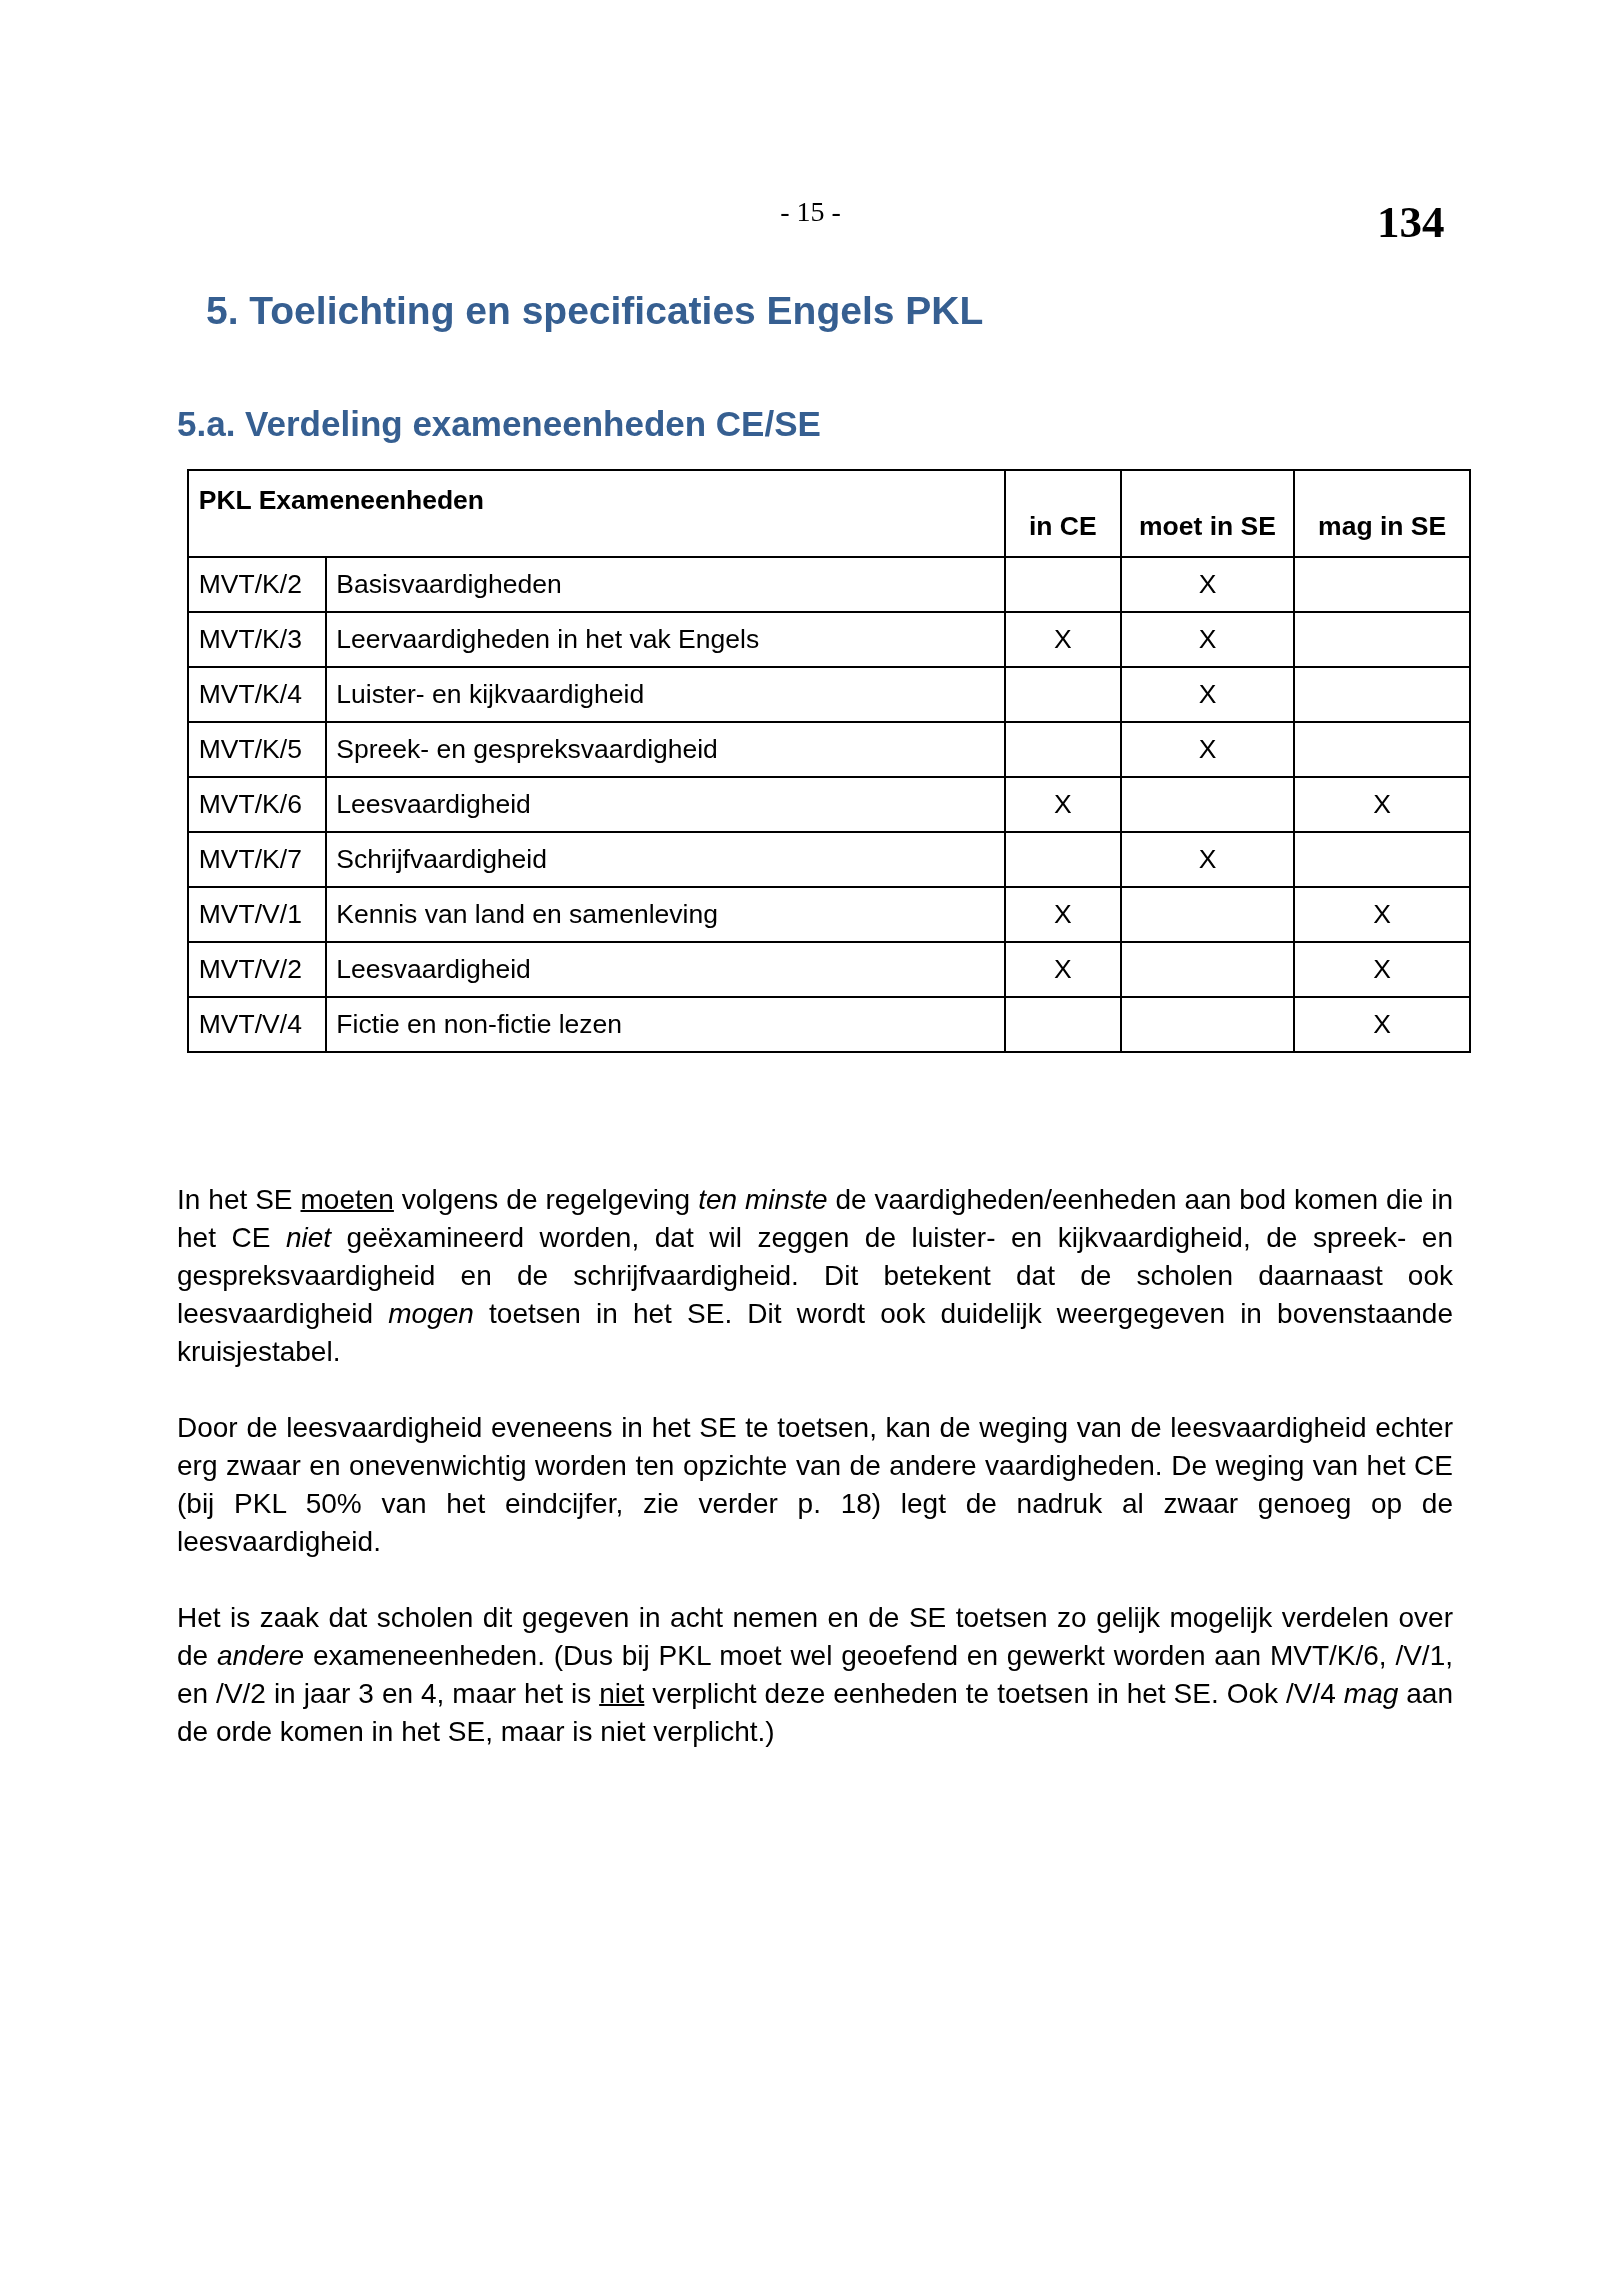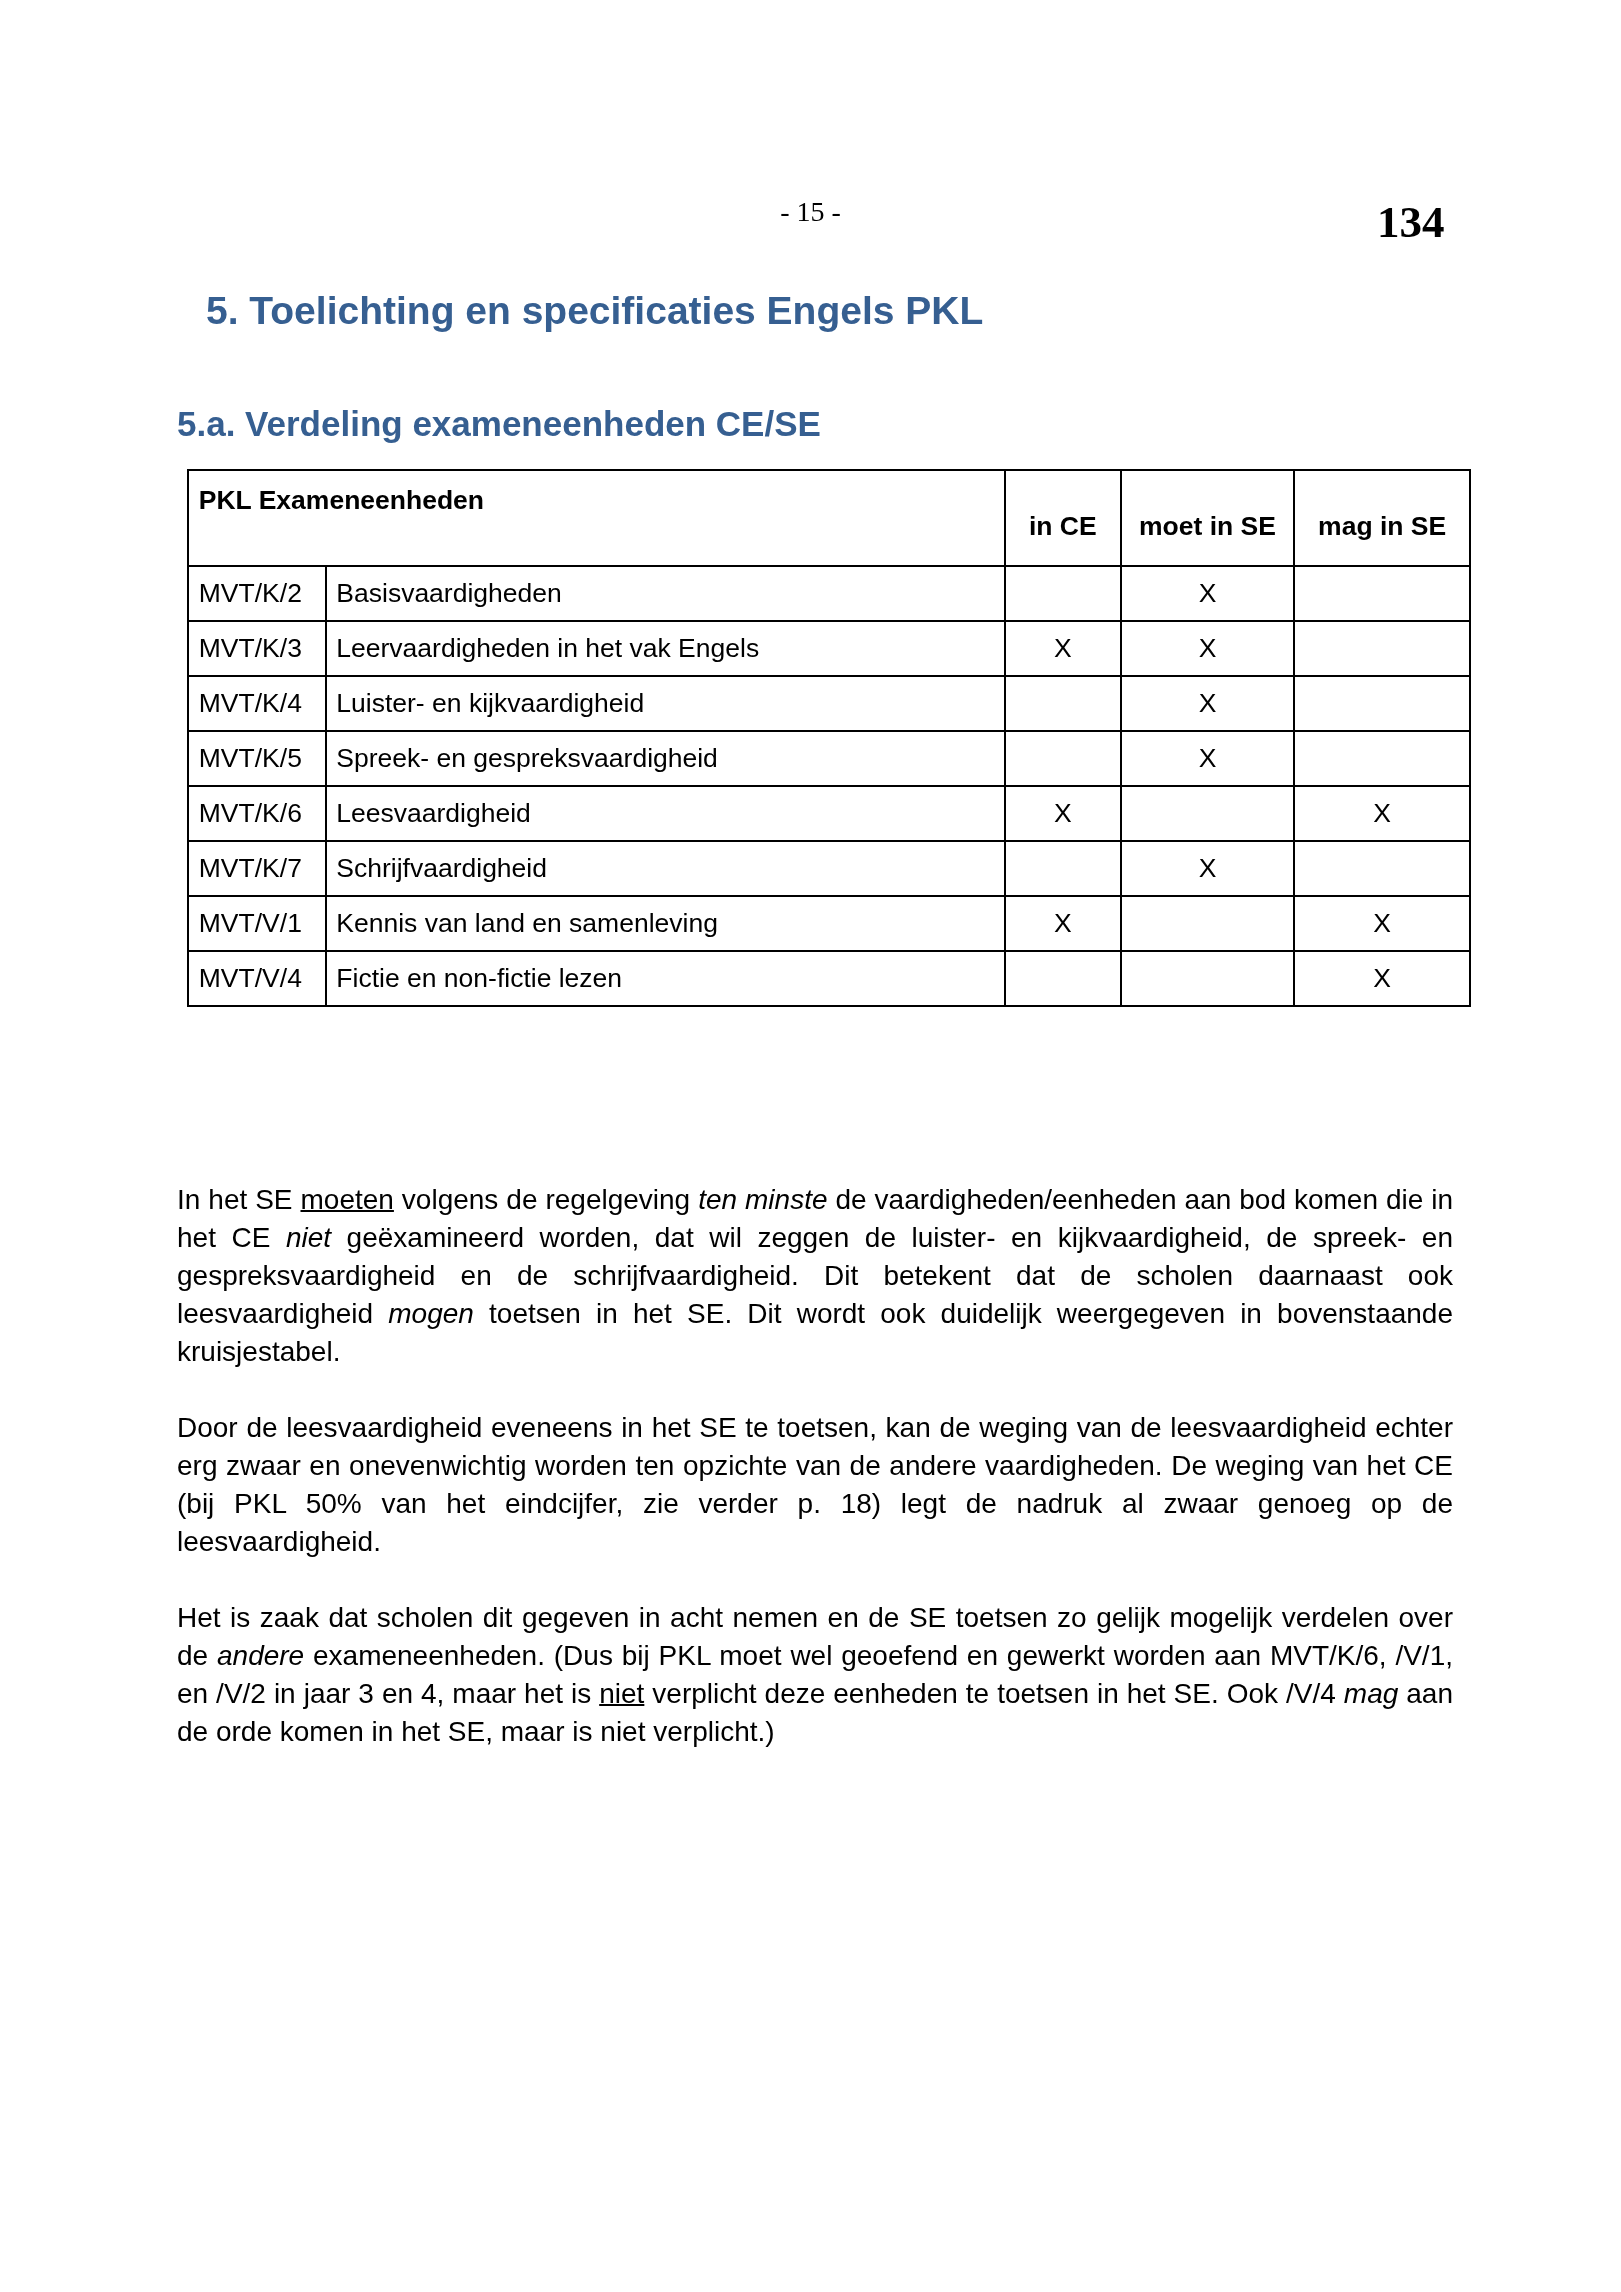--- a/index.html
+++ b/index.html
@@ -4,21 +4,21 @@
 <style>
   html, body { margin:0; padding:0; background:#ffffff; }
   body { width:1621px; height:2293px; position:relative; overflow:hidden; font-family:"Liberation Sans", sans-serif; color:#000; }
   .page-num { position:absolute; top:196px; left:0; width:1621px; text-align:center; font-family:"Liberation Serif", serif; font-size:28px; }
   .doc-num { position:absolute; top:196px; left:1377px; font-family:"Liberation Serif", serif; font-weight:bold; font-size:45px; }
   .h1 { position:absolute; top:289px; left:191px; font-size:39px; font-weight:bold; color:#365f91;margin-left:15px; }
   .h2 { position:absolute; top:404px; left:177px; font-size:35px; font-weight:bold; color:#365f91; }
   table { position:absolute; top:469px; left:187px; width:1284px; border-collapse:collapse; font-size:26.5px; }
   td, th { border:2.9px solid #000; padding:0 9.8px; height:53px; }
   th { font-weight:bold; text-align:left; height:71px; }
-  th.c { text-align:center; vertical-align:bottom; padding-bottom:23px; }
+  th.c { text-align:center; vertical-align:bottom; padding-bottom:14px; }
   th.l { vertical-align:top; padding-top:13.7px; }
   td.code { width:116px; }
   td.x { text-align:center; }
   col.c1 { width:135px; } col.c2 { width:681px; } col.c3 { width:116px; } col.c4 { width:174px; } col.c5 { width:176px; }
   .text { position:absolute; left:177px; width:1276px; font-size:28px; line-height:38px; text-align:justify; }
   .text p { margin:0 0 38px 0; }
   u { text-decoration-thickness:2px; }
 </style>
 </head>
 <body>
@@ -89,20 +89,27 @@
         <td class="x"></td>
       </tr>
       <tr>
         <td class="code">MVT/V/1</td>
         <td>Kennis van land en samenleving</td>
         <td class="x">X</td>
         <td class="x"></td>
         <td class="x">X</td>
       </tr>
       <tr>
+        <td class="code">MVT/V/2</td>
+        <td>Leesvaardigheid</td>
+        <td class="x">X</td>
+        <td class="x"></td>
+        <td class="x">X</td>
+      </tr>
+      <tr>
         <td class="code">MVT/V/4</td>
         <td>Fictie en non-fictie lezen</td>
         <td class="x"></td>
         <td class="x"></td>
         <td class="x">X</td>
       </tr>
     </tbody>
 </table>
 
 <div class="text" style="top:1181px;">

